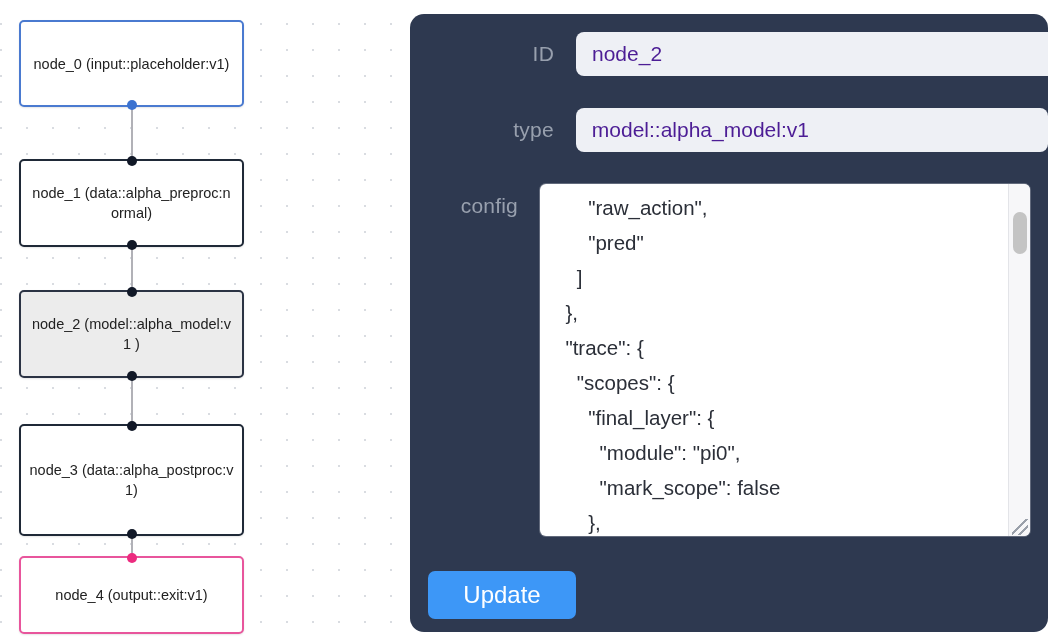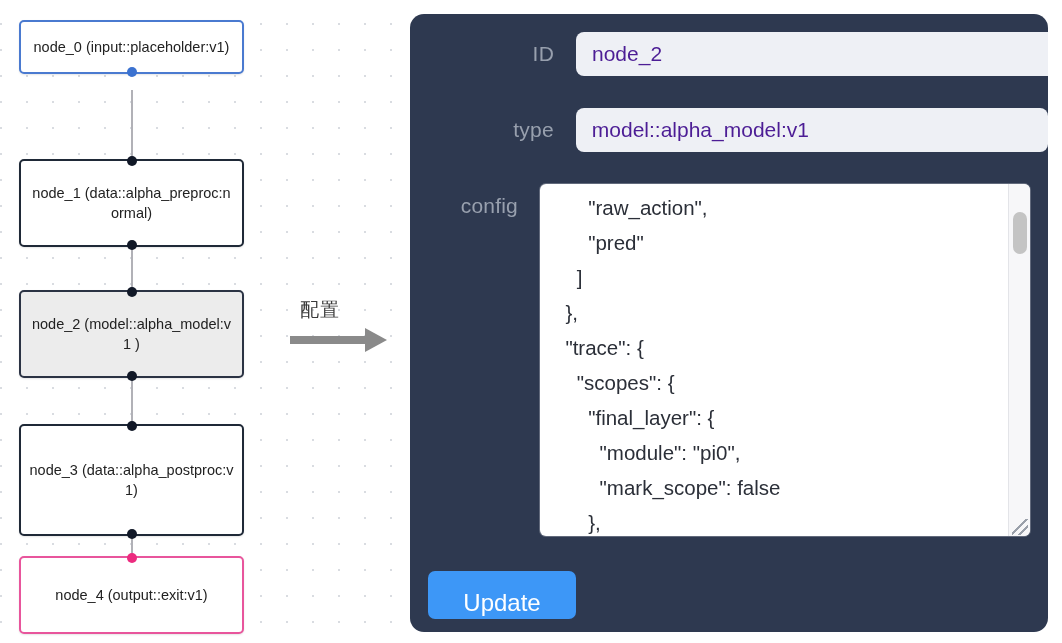--- a/index.html
+++ b/index.html
@@ -41,21 +41,21 @@
     line-height: 20px;
     text-align: center;
     display: flex;
     align-items: center;
     justify-content: center;
     padding: 4px 8px;
     box-shadow: 0 1px 2px rgba(0,0,0,0.10);
   }
   .flow-node .node-label { display: block; width: 100%; word-break: break-all; }
 
-  .flow-node.n0 { top: 20px;  height: 54px;  border-color: #4a7ad0; }
+  .flow-node.n0 { top: 20px;  height: 87px;  border-color: #4a7ad0; }
   .flow-node.n1 { top: 159px; height: 88px;  border-color: #1f2937; }
   .flow-node.n2 { top: 290px; height: 88px;  border-color: #2b3344; background: #ececec; }
   .flow-node.n3 { top: 424px; height: 112px;  border-color: #1f2937; }
   .flow-node.n4 { top: 556px; height: 78px;  border-color: #e8559c; }
 
   .handle {
     position: absolute;
     left: 50%;
     width: 10px; height: 10px;
     margin-left: -5px;
@@ -205,21 +205,21 @@
     width: 148px; height: 48px;
     background: #3d97f7;
     color: #ffffff;
     border: none;
     border-radius: 7px;
     font-size: 24px;
     font-family: "Liberation Sans", sans-serif;
     cursor: pointer;
     text-align: center;
     line-height: 48px;
-    padding: 8px;
+    padding: 0;
   }
 </style>
 </head>
 <body>
 
 <div id="root">
 
   <div id="flow-canvas">
 
     <div class="edge e0"></div>
@@ -255,25 +255,20 @@
       <span class="handle bottom"></span>
     </div>
 
     <div class="flow-node n4">
       <span class="node-label">node_4
 (output::exit:v1)</span>
       <span class="handle top pink"></span>
     </div>
   </div>
 
-  <div id="arrow-group">
-    <div id="arrow-caption">配置</div>
-    <div id="arrow-shaft"></div>
-    <div id="arrow-head"></div>
-  </div>
 
   <div id="inspector">
 
     <div class="field-row" id="row-id">
       <div class="field-label">ID</div>
       <div class="field-input">node_2</div>
     </div>
 
     <div class="field-row" id="row-type">
       <div class="field-label">type</div>

